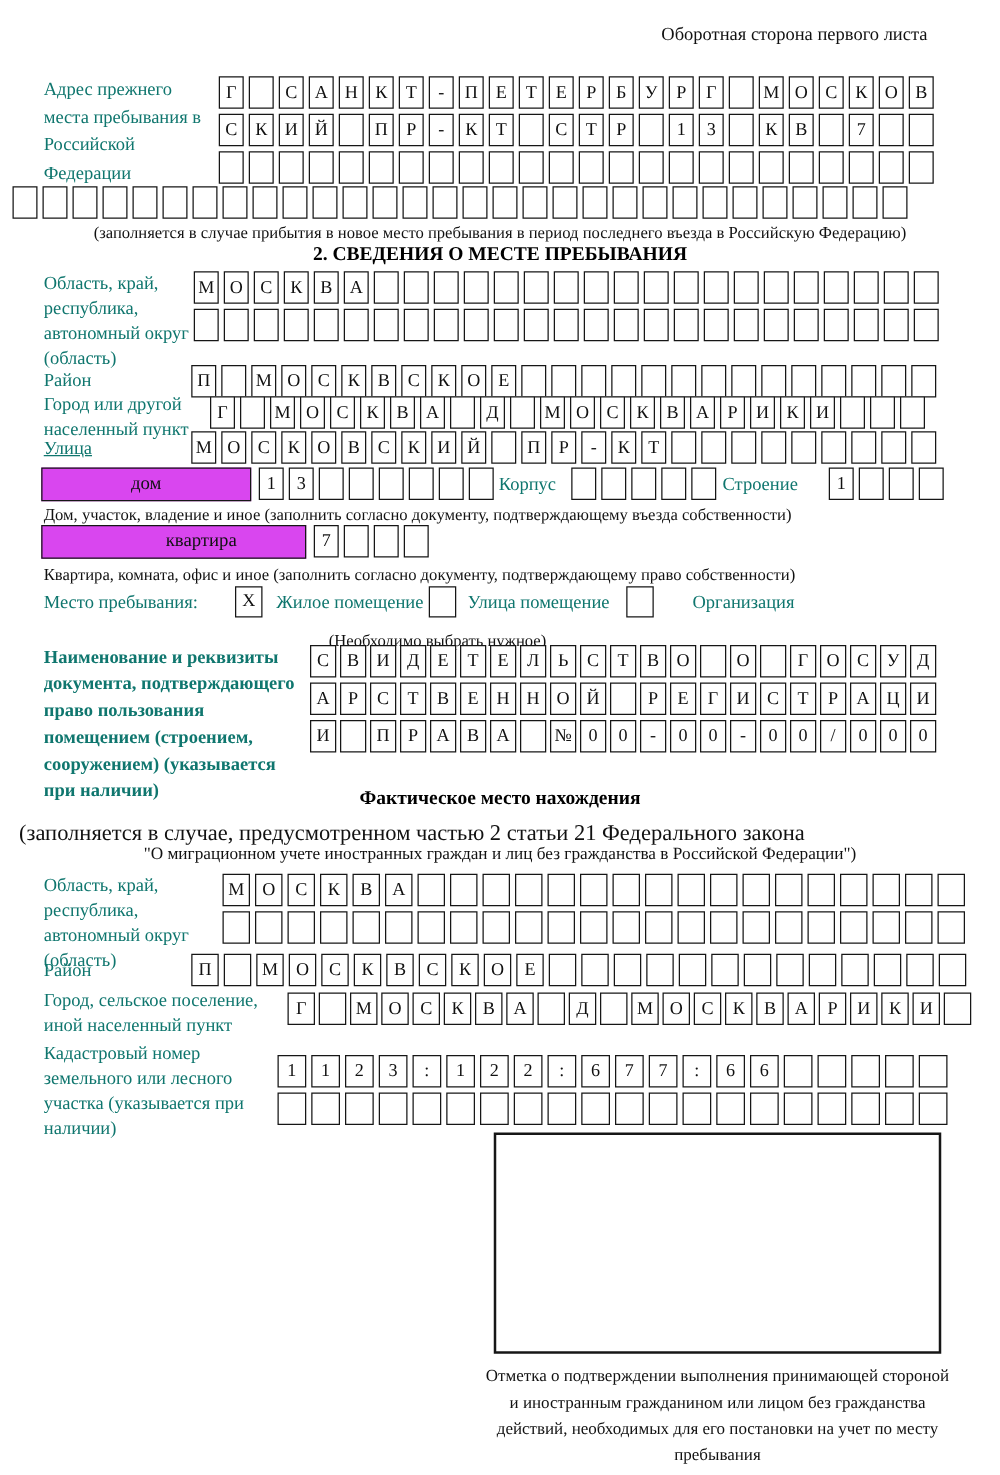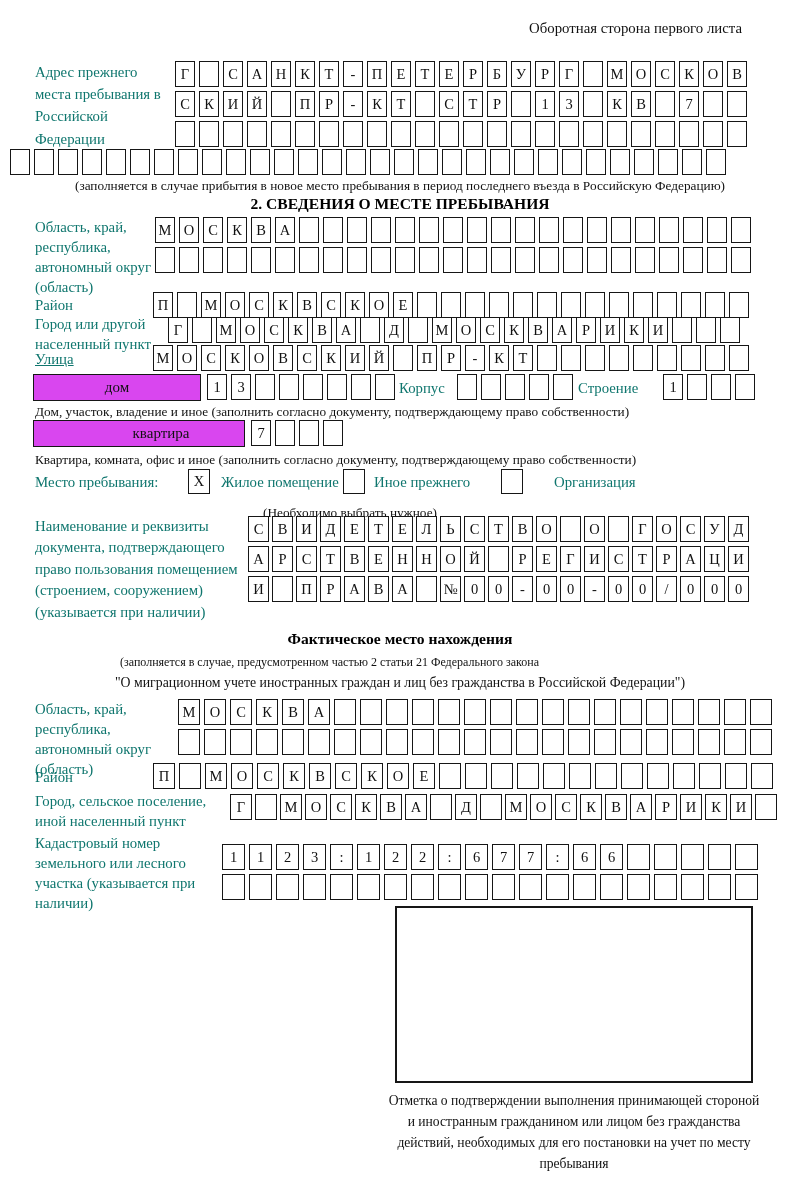--- a/index.html
+++ b/index.html
@@ -307,41 +307,41 @@
       <span class="c"></span>
       <span class="c"></span>
     </div>
   <div class="lbl" style="left:578px;top:378px;">Строение</div>
   <div class="row" style="left:663px;top:374px;">
       <span class="c">1</span>
       <span class="c"></span>
       <span class="c"></span>
       <span class="c"></span>
     </div>
-  <div class="cap" style="left:35px;top:403px;width:740px;">Дом, участок, владение и иное (заполнить согласно документу, подтверждающему право собственности)</div>
+  <div class="cap" style="left:35px;top:403px;width:740px;">Дом, участок, владение и иное (заполнить согласно документу, подтверждающему въезда собственности)</div>
 
   <div class="typebox" style="left:33px;top:420px;width:212px;padding-left:44px;">квартира</div>
   <div class="row" style="left:251px;top:420px;">
       <span class="c">7</span>
       <span class="c"></span>
       <span class="c"></span>
       <span class="c"></span>
     </div>
   <div class="cap" style="left:35px;top:451px;width:740px;">Квартира, комната, офис и иное (заполнить согласно документу, подтверждающему право собственности)</div>
 
   <div class="lbl" style="left:35px;top:472px;">Место пребывания:</div>
   <div class="chk" style="left:188px;top:469px;">X</div>
   <div class="lbl" style="left:221px;top:472px;">Жилое помещение</div>
   <div class="chk" style="left:343px;top:469px;"></div>
-  <div class="lbl" style="left:374px;top:472px;">Иное прежнего</div>
+  <div class="lbl" style="left:374px;top:472px;">Улица помещение</div>
   <div class="chk" style="left:501px;top:469px;"></div>
   <div class="lbl" style="left:554px;top:472px;">Организация</div>
   <div class="cap center" style="left:150px;top:504px;width:400px;">(Необходимо выбрать нужное)</div>
 
-  <div class="lbl" style="left:35px;top:516px;width:213px;line-height:1.45;">Наименование и реквизиты документа, подтверждающего право пользования помещением (строением, сооружением) (указывается при наличии)</div>
+  <div class="lbl" style="left:35px;top:516px;width:213px;line-height:1.45;font-weight:bold;">Наименование и реквизиты документа, подтверждающего право пользования помещением (строением, сооружением) (указывается при наличии)</div>
   <div class="row w21 g3" style="left:248px;top:516px;">
       <span class="c">С</span>
       <span class="c">В</span>
       <span class="c">И</span>
       <span class="c">Д</span>
       <span class="c">Е</span>
       <span class="c">Т</span>
       <span class="c">Е</span>
       <span class="c">Л</span>
       <span class="c">Ь</span>
@@ -399,21 +399,21 @@
       <span class="c">-</span>
       <span class="c">0</span>
       <span class="c">0</span>
       <span class="c">/</span>
       <span class="c">0</span>
       <span class="c">0</span>
       <span class="c">0</span>
     </div>
 
   <div class="hdr center" style="left:0;top:630px;width:800px;">Фактическое место нахождения</div>
-  <div class="cap center" style="left:0;top:654px;width:659px;font-size:12px;">(заполняется в случае, предусмотренном частью 2 статьи 21 Федерального закона</div>
+  <div class="cap center" style="left:0;top:654px;width:659px;font-size:18px;">(заполняется в случае, предусмотренном частью 2 статьи 21 Федерального закона</div>
   <div class="cap center" style="left:0;top:673px;width:800px;font-size:13.8px;">"О миграционном учете иностранных граждан и лиц без гражданства в Российской Федерации")</div>
 
   <div class="lbl" style="left:35px;top:699px;width:152px;">Область, край, республика, автономный округ (область)</div>
   <div class="row w22" style="left:178px;top:699px;">
       <span class="c">М</span>
       <span class="c">О</span>
       <span class="c">С</span>
       <span class="c">К</span>
       <span class="c">В</span>
       <span class="c">А</span>

